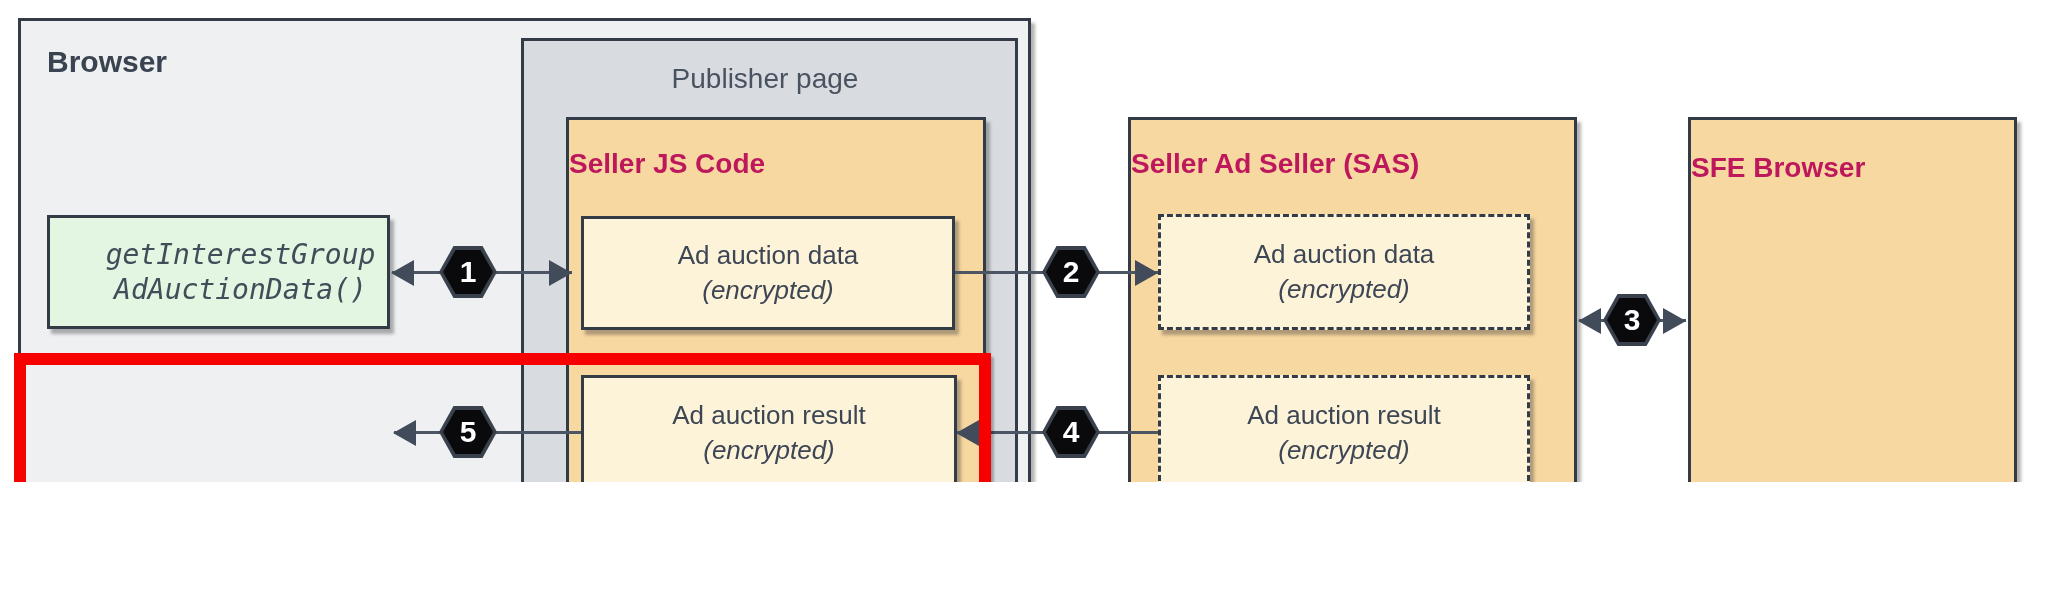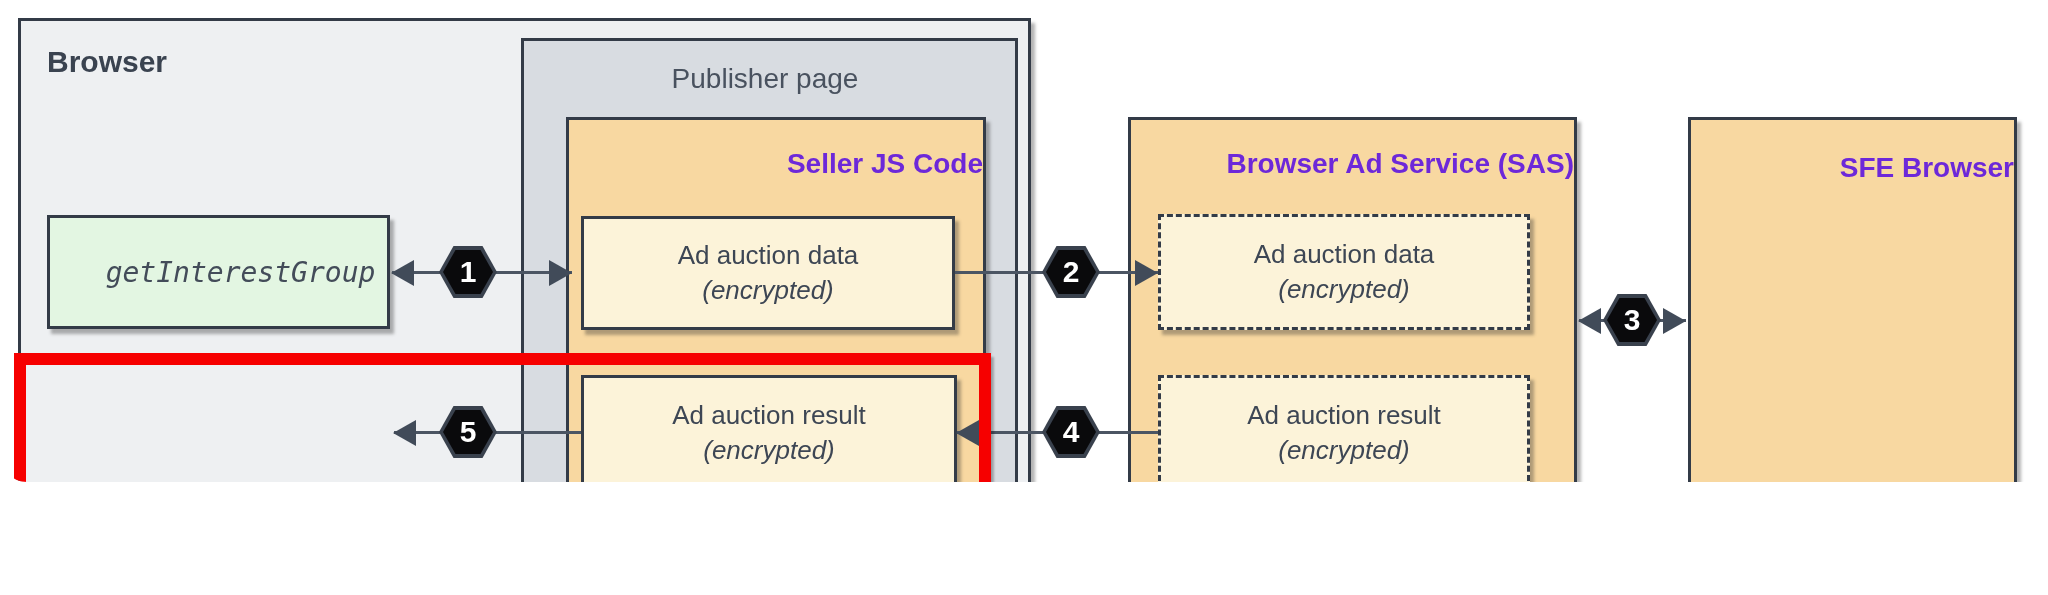--- a/index.html
+++ b/index.html
@@ -1,33 +1,33 @@
 <!DOCTYPE html>
 <html><head>
 <meta charset="utf-8">
 <style>
   html,body{margin:0;padding:0;background:#ffffff;}
   .canvas{
     position:relative;width:2048px;height:482px;background:#ffffff;overflow:hidden;
-    font-family:"Liberation Sans",sans-serif;color:#3D4654;border-radius:27px;
+    font-family:"Liberation Sans",sans-serif;color:#3D4654;
   }
   .box{position:absolute;box-sizing:border-box;border:3px solid #333B47;}
   .shadow{box-shadow:4px 5px 3px rgba(40,40,40,0.35);}
   .fill-browser{background:#EEF0F2;}
   .fill-publisher{background:#D8DCE1;}
   .fill-orange{background:#F8D8A1;}
   .fill-cream{background:#FCF3D9;}
   .fill-green{background:#E3F6E2;}
   .dashed{border-style:dashed;}
   .node{display:flex;flex-direction:column;align-items:center;justify-content:center;
         text-align:center;font-size:26px;line-height:35px;color:#3D4654;}
   .mono{font-family:"DejaVu Sans Mono",monospace;font-style:italic;font-size:28px;color:#434C59;margin-left:44px;}
   .italic{font-style:italic;}
-  .panel-title{position:absolute;left:0;right:0;text-align:right;font-weight:bold;
-               font-size:28px;color:#6d28d9;}
+  .panel-title{position:absolute;left:0;right:0;text-align:left;font-weight:bold;
+               font-size:28px;color:#be185d;}
   .browser-label{position:absolute;font-weight:bold;font-size:30px;color:#3A4350;}
   .publisher-label{position:absolute;left:0;right:9px;text-align:center;font-size:28px;color:#49525F;}
   .arrow-line{position:absolute;height:3px;background:#4B5563;z-index:10;}
   .arrow-head{position:absolute;width:0;height:0;z-index:11;}
   .head-left{border-top:13px solid transparent;border-bottom:13px solid transparent;
              border-right:23px solid #414B59;}
   .head-right{border-top:13px solid transparent;border-bottom:13px solid transparent;
               border-left:23px solid #414B59;}
   .hex{position:absolute;width:58px;height:52px;z-index:12;
        clip-path:polygon(0% 50%,25% 0%,75% 0%,100% 50%,75% 100%,25% 100%);
@@ -62,25 +62,26 @@
     <span class="italic">(encrypted)</span>
   </div>
 
   <div class="box fill-cream shadow node" style="left:581px;top:375px;width:376px;height:115px;z-index:4;">
     <span>Ad auction result</span>
     <span class="italic">(encrypted)</span>
   </div>
 
   <div class="box fill-green shadow node" style="left:47px;top:215px;width:343px;height:114px;z-index:4;">
     <span class="mono">getInterestGroup</span>
+    <span class="mono">AdAuctionData()</span>
   </div>
 
 
   <div class="box fill-orange shadow" style="left:1128px;top:117px;width:449px;height:406px;z-index:3;">
-    <span class="panel-title" style="top:28px;">Browser Ad Service (SAS)</span>
+    <span class="panel-title" style="top:28px;">Seller Ad Seller (SAS)</span>
   </div>
 
   <div class="box dashed fill-cream shadow node" style="left:1158px;top:214px;width:372px;height:116px;z-index:4;">
     <span>Ad auction data</span>
     <span class="italic">(encrypted)</span>
   </div>
 
   <div class="box dashed fill-cream shadow node" style="left:1158px;top:375px;width:372px;height:115px;z-index:4;">
     <span>Ad auction result</span>
     <span class="italic">(encrypted)</span>

